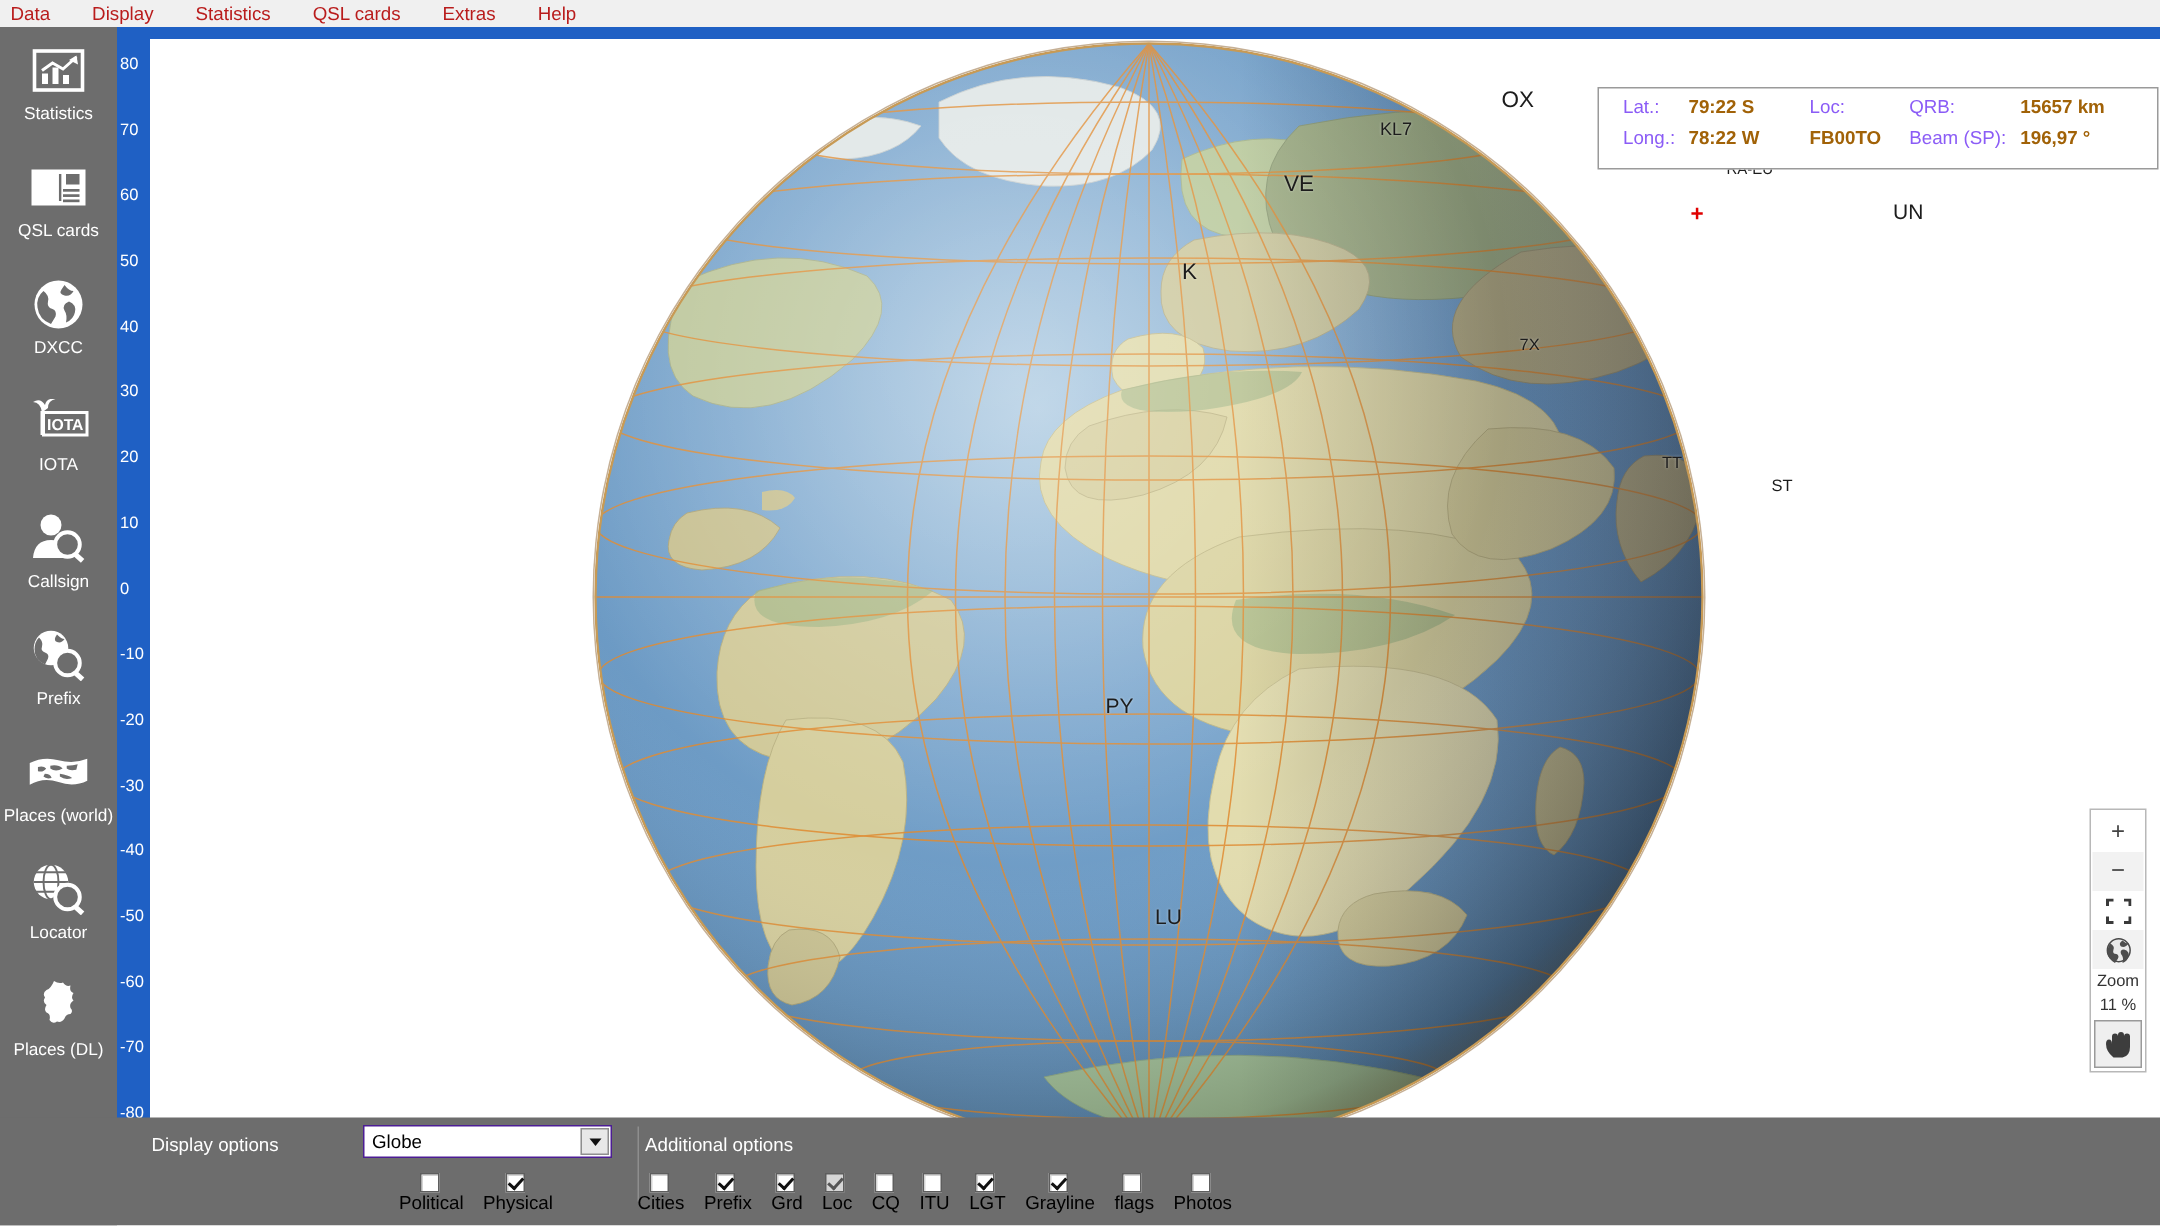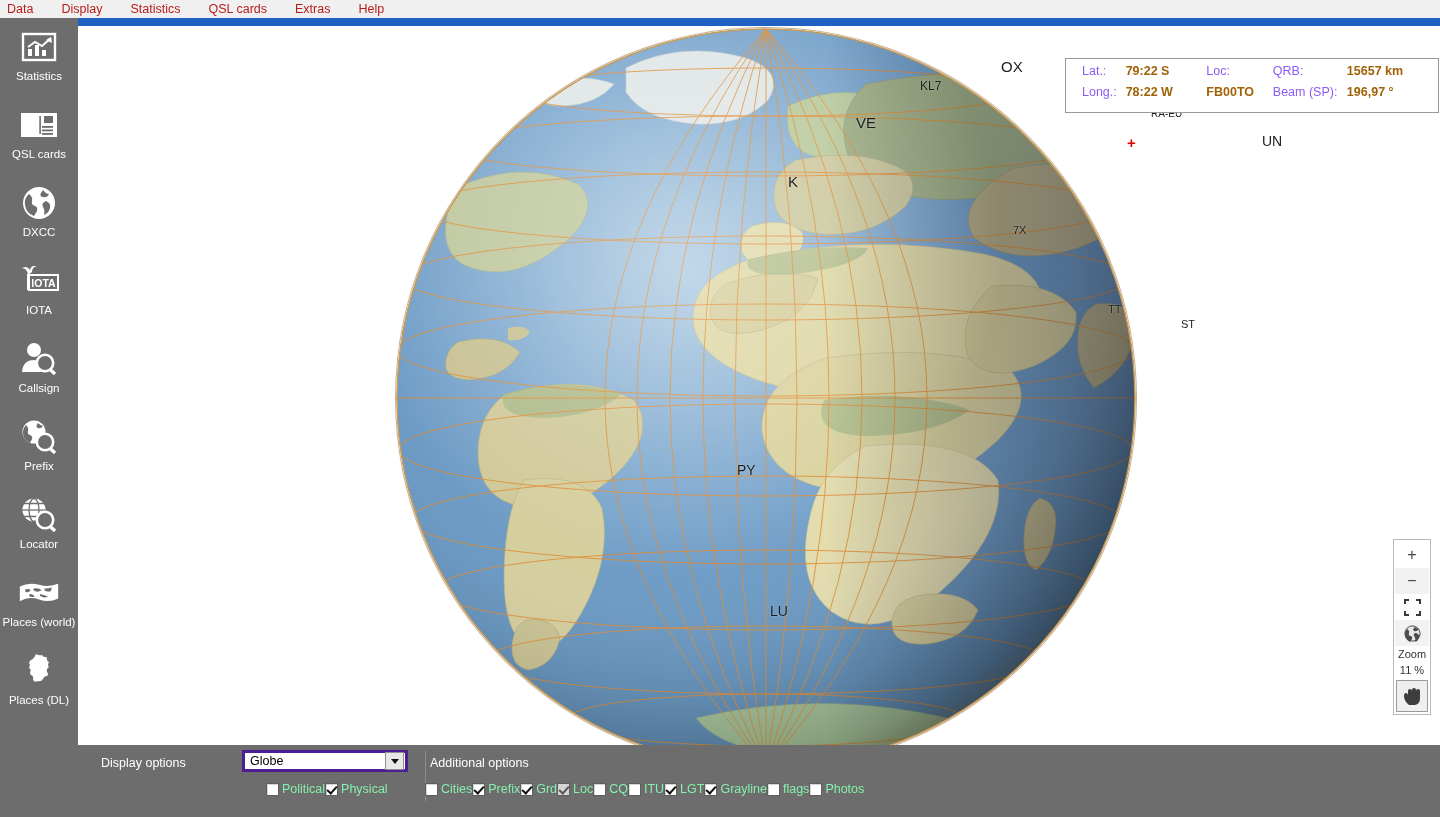--- a/index.html
+++ b/index.html
@@ -145,21 +145,21 @@
     position: absolute; left: 94px; top: 0; right: 0; bottom: 0;
   }
   #disp-title {
     position: absolute; left: 7px; top: 11px;
     font-size: 12.5px; color: #ffffff;
   }
   #mode-select {
     position: absolute; left: 148px; top: 5px;
     width: 166px; height: 22px;
     background: #ffffff;
-    border: 3px solid #4c1d95;
+    border: 1px solid #4c1d95;
     display: flex; align-items: center;
     font-size: 12.5px; color: #000;
     padding-left: 5px;
   }
   #mode-select .sel-text { flex: 1; }
   #mode-arrow {
     width: 19px; height: 18px; margin-right: 1px;
     background: #e8e8e8;
     border: 1px solid #8f8f8f;
     display: flex; align-items: center; justify-content: center;
@@ -176,23 +176,24 @@
     width: 1px; height: 50px; background: #8e8e8e;
   }
   #add-title {
     position: absolute; left: 336px; top: 11px;
     font-size: 12.5px; color: #ffffff;
   }
   .cbrow { position: absolute; top: 37px; display: flex; align-items: center; }
   #row-display { left: 172px; }
   #row-additional { left: 331px; }
   .cb {
-    display: flex; align-items: center; 
-    font-size: 12.5px; color: #86efac; white-space: nowrap;
+    display: flex; align-items: center; margin-right: 13px;
+    font-size: 12.5px; color: #000000; white-space: nowrap;
     cursor: default;
+    flex-direction: column;
   }
   .cb .box {
     width: 13px; height: 13px; margin-right: 3px;
     background: #ffffff;
     border: 1px solid #5e5e5e;
     box-shadow: inset 1px 1px 0 #d4d4d4;
     position: relative; flex: none;
   }
   .cb.dim .box { background: #d6d6d6; }
   .cb .box.on::after {
@@ -298,65 +299,84 @@
       <span class="side-ico">
         <svg width="38" height="34" viewBox="0 0 38 34">
           <circle cx="14" cy="12" r="11.5" fill="#fff"></circle>
           <path d="M6 5 q3 3 2 6 q-1 3 2 4 q3 1 2 4 l-2 4 q-7 -3 -7 -10 q0 -5 3 -8z" fill="#6d6d6d"></path>
           <path d="M18 3 q3 3 5 3 q-2 3 -5 2 q-3 -1 0 -5z" fill="#6d6d6d"></path>
           <circle cx="25" cy="22" r="8.2" fill="#6d6d6d" stroke="#fff" stroke-width="2.6"></circle>
           <rect x="31" y="27" width="7" height="3.4" fill="#fff" transform="rotate(42 31 27)"></rect>
         </svg>
       </span>
       <span class="side-lbl">Prefix</span>
+    </div>
+
+    <div class="side-item">
+      <span class="side-ico">
+        <svg width="46" height="28" viewBox="0 0 46 28">
+          <path d="M2 7 q10 -5 21 -2 q11 3 21 -1 l0 16 q-10 5 -21 1 q-11 -4 -21 2z" fill="#fff"></path>
+          <g fill="#6d6d6d">
+            <path d="M8 10 q4 -1 6 1 q-2 3 -6 2z"></path>
+            <path d="M17 9 q6 -1 9 2 q-5 3 -9 0z"></path>
+            <path d="M29 9 q5 0 8 -1 l-1 4 q-5 1 -7 -1z"></path>
+            <path d="M13 15 q4 0 5 3 q-4 1 -6 -1z"></path>
+            <path d="M24 15 q6 1 9 3 q-5 2 -9 -1z"></path>
+          </g>
+        </svg>
+      </span>
+      <span class="side-lbl">Places (world)</span>
     </div>
 
     <div class="side-item">
       <span class="side-ico">
         <svg width="38" height="34" viewBox="0 0 38 34">
           <circle cx="14" cy="12" r="11.5" fill="#fff"></circle>
           <g stroke="#6d6d6d" stroke-width="1.3" fill="none">
             <ellipse cx="14" cy="12" rx="5" ry="11.5"></ellipse>
             <line x1="2.5" y1="12" x2="25.5" y2="12"></line>
             <path d="M4 5.5 h20 M4 18.5 h20"></path>
           </g>
           <circle cx="25" cy="22" r="8.2" fill="#6d6d6d" stroke="#fff" stroke-width="2.6"></circle>
           <rect x="31" y="27" width="7" height="3.4" fill="#fff" transform="rotate(42 31 27)"></rect>
         </svg>
       </span>
       <span class="side-lbl">Locator</span>
     </div>
 
     <div class="side-item">
       <span class="side-ico">
-        <svg width="46" height="28" viewBox="0 0 46 28">
-          <path d="M2 7 q10 -5 21 -2 q11 3 21 -1 l0 16 q-10 5 -21 1 q-11 -4 -21 2z" fill="#fff"></path>
-          <g fill="#6d6d6d">
-            <path d="M8 10 q4 -1 6 1 q-2 3 -6 2z"></path>
-            <path d="M17 9 q6 -1 9 2 q-5 3 -9 0z"></path>
-            <path d="M29 9 q5 0 8 -1 l-1 4 q-5 1 -7 -1z"></path>
-            <path d="M13 15 q4 0 5 3 q-4 1 -6 -1z"></path>
-            <path d="M24 15 q6 1 9 3 q-5 2 -9 -1z"></path>
-          </g>
-        </svg>
-      </span>
-      <span class="side-lbl">Places (world)</span>
-    </div>
-
-    <div class="side-item">
-      <span class="side-ico">
         <svg width="30" height="36" viewBox="0 0 30 36">
           <path d="M12 1 q3 2 6 1 q2 3 5 2 q-1 4 2 5 q-2 3 0 5 q-3 2 -2 5 q2 2 0 4 q-3 0 -4 3 q-2 3 -5 2 q-3 2 -5 -1 q1 -4 -2 -5 q-2 -2 0 -5 q-3 -2 -1 -5 q-2 -3 1 -5 q3 -1 5 -6z" fill="#fff"></path>
         </svg>
       </span>
       <span class="side-lbl">Places (DL)</span>
     </div>
 
   </div>
 
+  <div id="lat-ruler">
+      <div class="lat-tick" style="top: 12px;">80</div>
+      <div class="lat-tick" style="top: 55.6875px;">70</div>
+      <div class="lat-tick" style="top: 99.375px;">60</div>
+      <div class="lat-tick" style="top: 143.062px;">50</div>
+      <div class="lat-tick" style="top: 186.75px;">40</div>
+      <div class="lat-tick" style="top: 230.438px;">30</div>
+      <div class="lat-tick" style="top: 274.125px;">20</div>
+      <div class="lat-tick" style="top: 317.812px;">10</div>
+      <div class="lat-tick" style="top: 361.5px;">0</div>
+      <div class="lat-tick" style="top: 405.188px;">-10</div>
+      <div class="lat-tick" style="top: 448.875px;">-20</div>
+      <div class="lat-tick" style="top: 492.562px;">-30</div>
+      <div class="lat-tick" style="top: 536.25px;">-40</div>
+      <div class="lat-tick" style="top: 579.938px;">-50</div>
+      <div class="lat-tick" style="top: 623.625px;">-60</div>
+      <div class="lat-tick" style="top: 667.312px;">-70</div>
+      <div class="lat-tick" style="top: 711px;">-80</div>
+    </div>
   <div id="ruler-foot"></div>
 
   <div id="map-area">
 
     <div id="globe-wrap">
       <div id="globe">
         <svg width="740" height="740" viewBox="0 0 740 740">
           <defs>
             <radialGradient id="ocean" cx="40%" cy="33%" r="78%">
               <stop offset="0%" stop-color="#a9c8e0"></stop>

